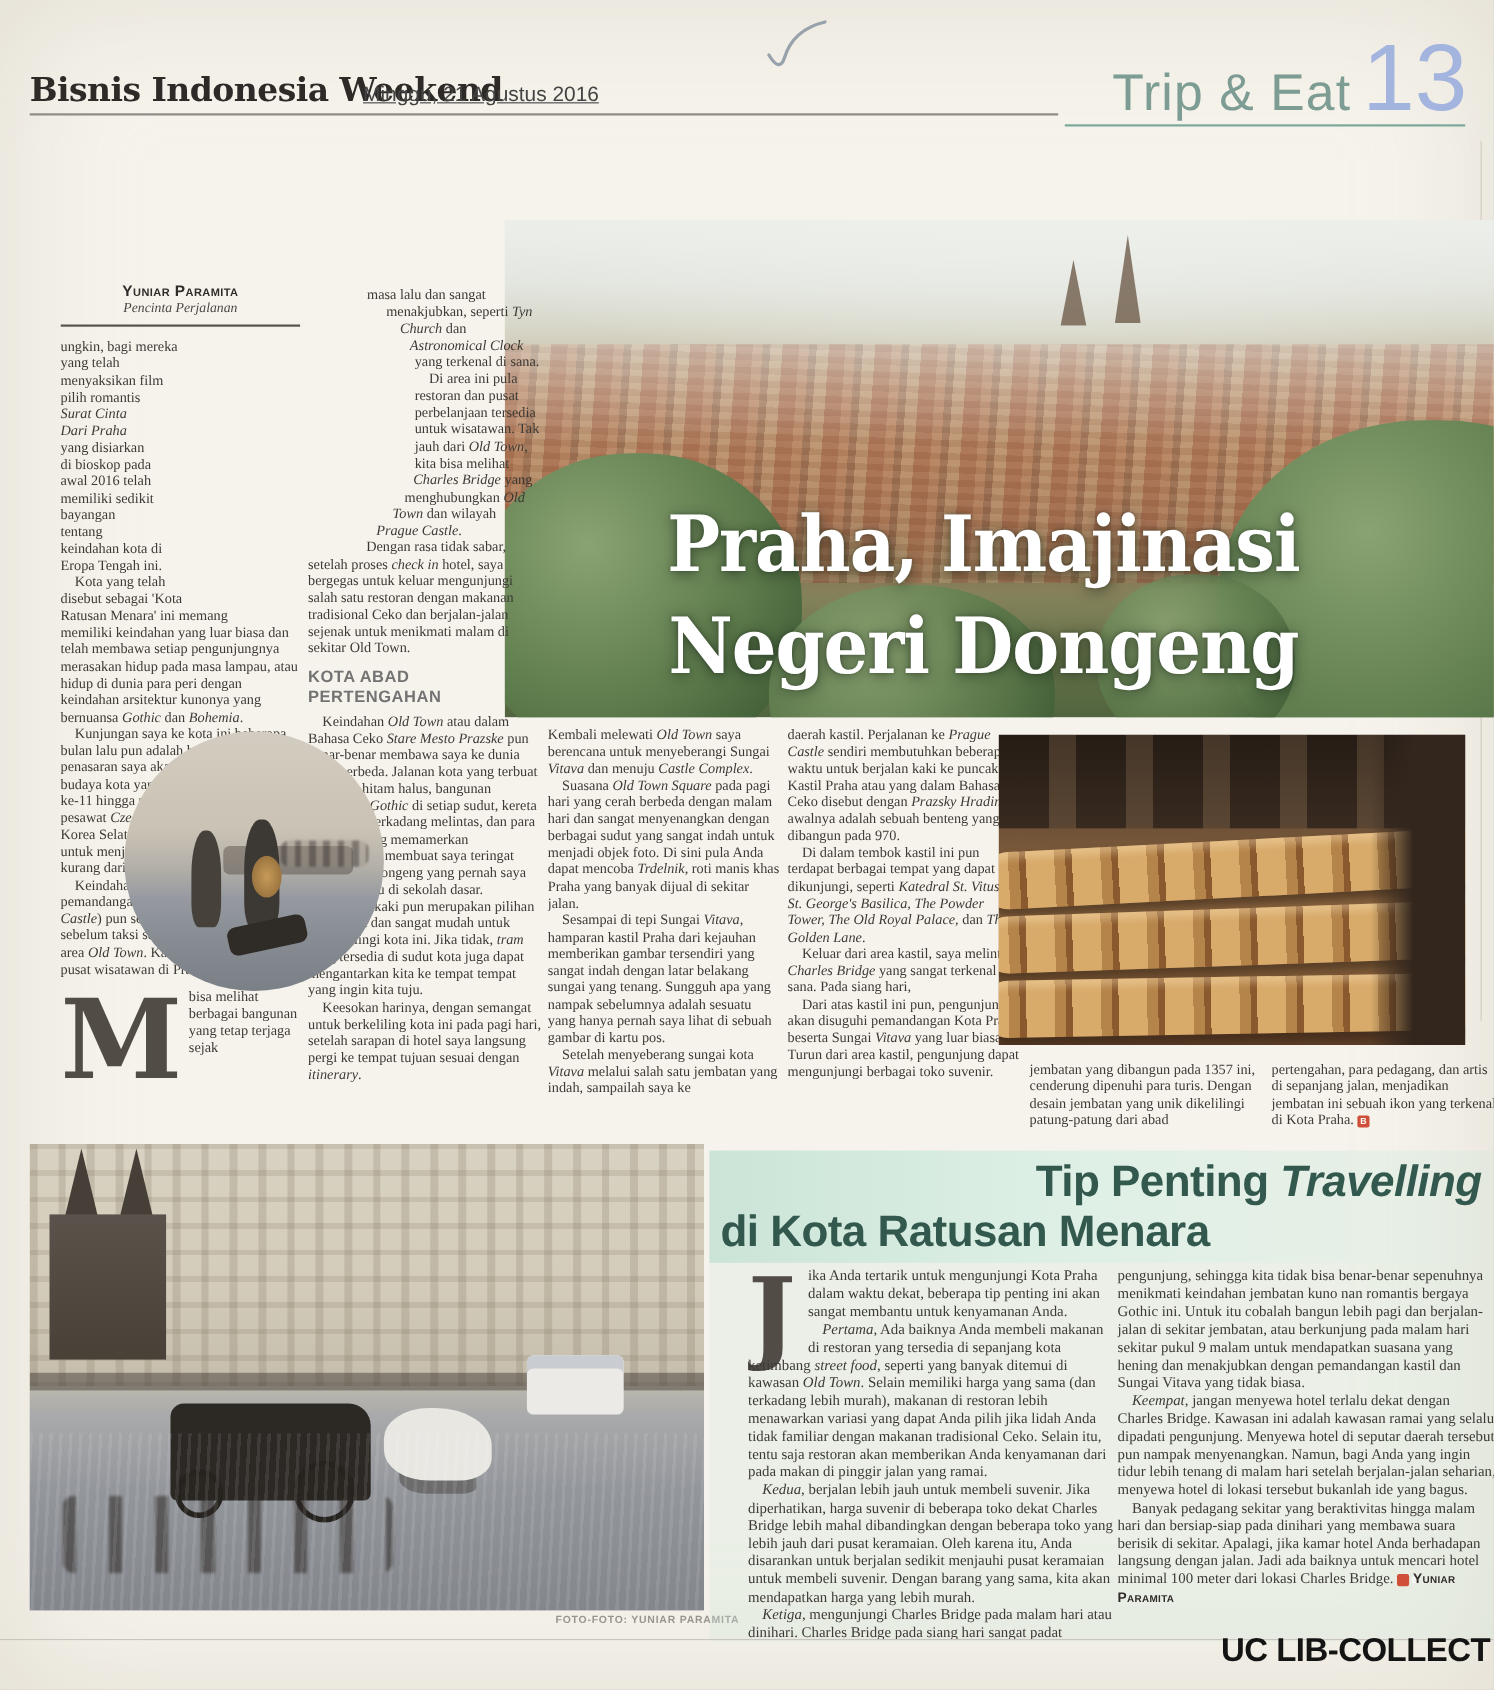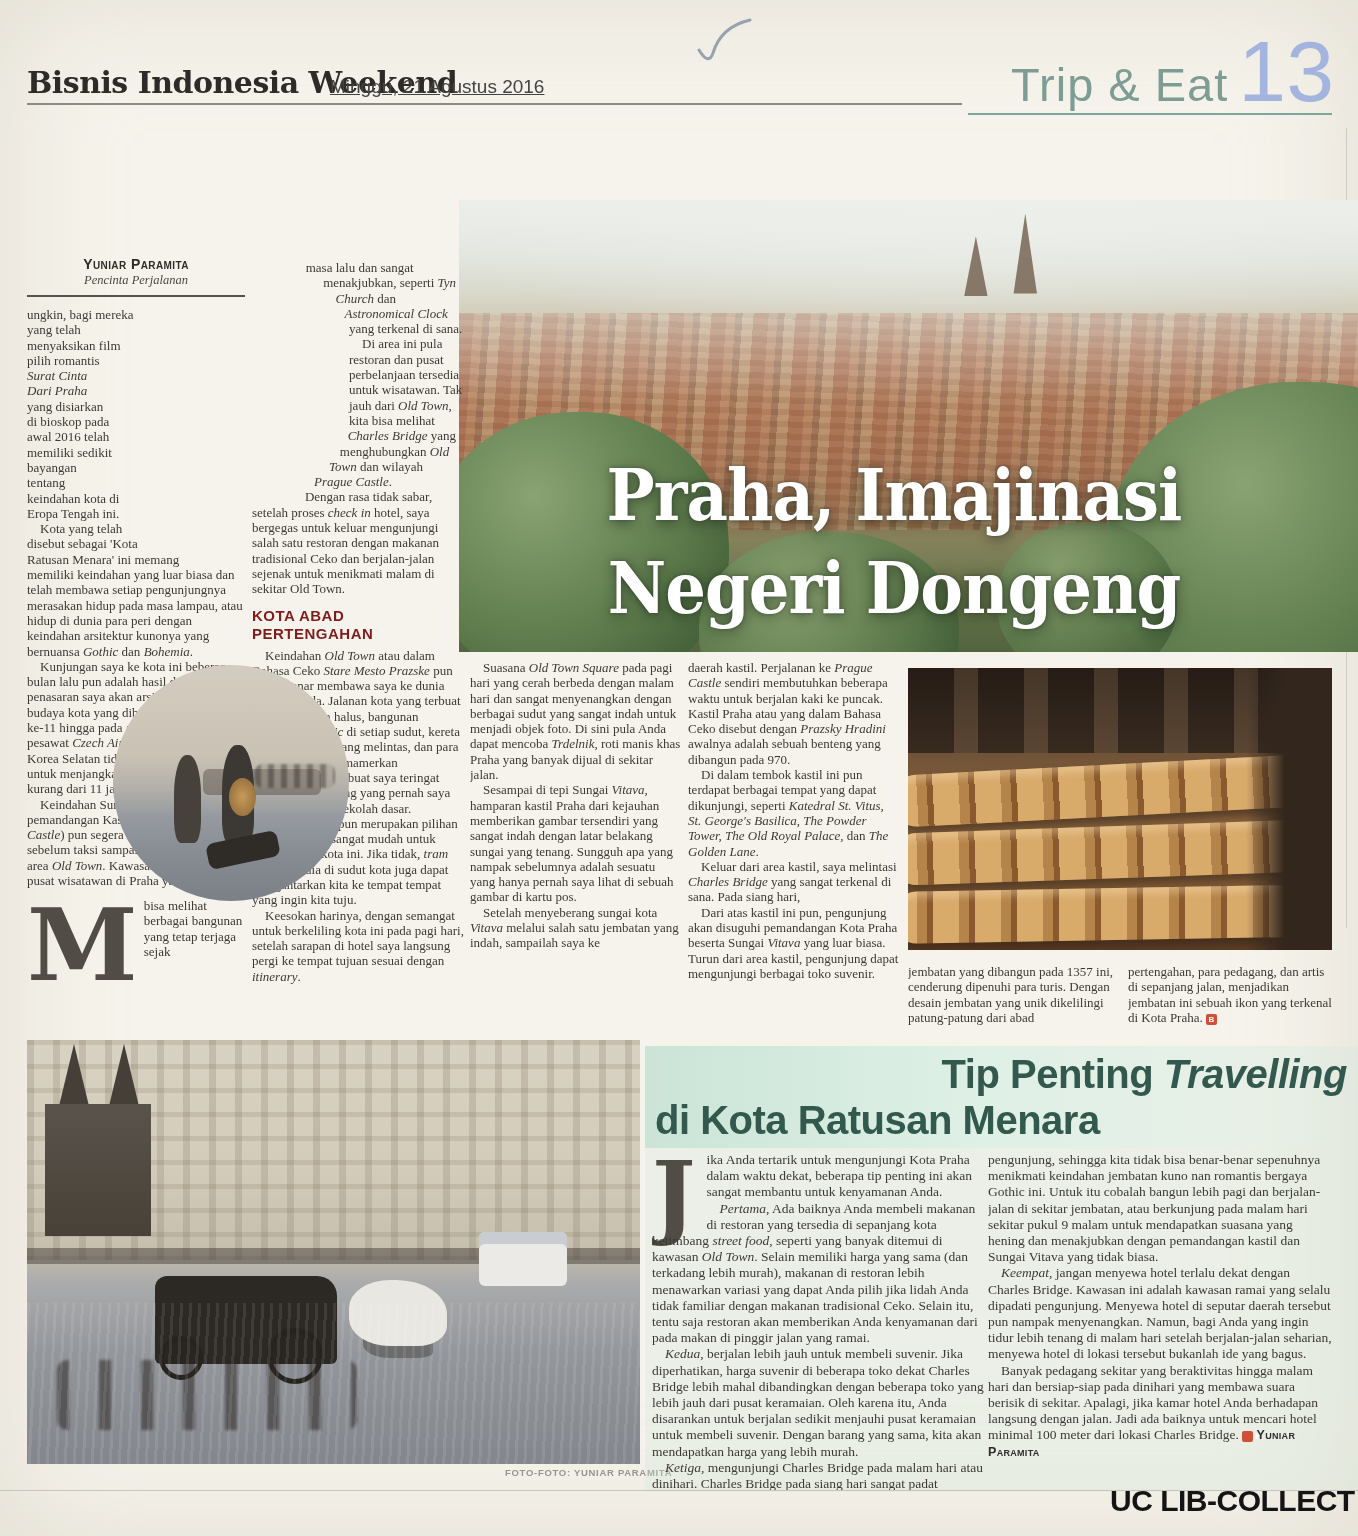--- a/index.html
+++ b/index.html
@@ -10,30 +10,30 @@
   .masthead{position:absolute;left:27px;top:66px;font:700 30px/34px "DejaVu Serif",serif;color:#2d2a27;letter-spacing:-.5px;}
   .dateline{position:absolute;left:330px;top:76px;font:400 19px/22px "Liberation Sans",sans-serif;color:#444;text-decoration:underline;}
   .rule-left{position:absolute;left:27px;top:103px;width:935px;height:2px;background:#8d8b85;}
   .section-head{position:absolute;right:24px;top:28px;display:flex;align-items:baseline;}
   .section-name{font:400 47px/52px "Liberation Sans",sans-serif;color:#7d9c93;letter-spacing:1px;}
   .page-num{font:400 86px/86px "Liberation Sans",sans-serif;color:#a3b4de;margin-left:10px;}
   .rule-teal{position:absolute;left:968px;top:113px;width:364px;height:2px;background:#7aa99b;}
   .rule-right-v{position:absolute;left:1346px;top:128px;width:1px;height:800px;background:#cfcabe;}
   .doodle{position:absolute;left:693px;top:14px;}
   
-  .col{position:absolute;font:400 13px/15.3px "Liberation Serif",serif;color:#3d3a35;overflow:hidden;}
+  .col{position:absolute;font:400 13px/15.3px "Liberation Serif",serif;color:#3d3a35;overflow:hidden;margin-left:28px;}
   .col p{margin:0;}
   .col p.ind{text-indent:13px;}
   em{font-style:italic;}
   .byline-name{font:700 14px/17px "Liberation Sans",sans-serif;font-variant:small-caps;letter-spacing:.4px;color:#2f2c29;text-align:center;}
   .byline-role{font:italic 400 12.5px/15px "Liberation Serif",serif;color:#4a4742;text-align:center;}
   .byline-rule{height:2px;background:#56534d;margin:7px 0 10px;}
   .dropcap-m{float:left;font:700 100px/0.8 "DejaVu Serif",serif;color:#514c45;margin:7px 6px 0 0;}
   .dropcap-j{float:left;font:700 92px/0.74 "DejaVu Serif",serif;color:#514c45;margin:9px 11px 0 0;}
-  .subhead{font:700 15px/18px "Liberation Sans",sans-serif;color:#7f1d1d;letter-spacing:.5px;margin:10px 0 5px;}
+  .subhead{font:700 15px/18px "Liberation Sans",sans-serif;color:#737373;letter-spacing:.5px;margin:10px 0 5px;}
   .spacer-c1{float:right;width:132px;height:238px;margin-top:353px;shape-outside:circle(122px at 118px 118px);shape-margin:5px;}
   .spacer-c2{float:left;width:97px;height:238px;margin-top:405px;shape-outside:circle(122px at -21px 118px);shape-margin:5px;}
   .endmark{display:inline-block;width:11px;height:11px;background:#cf4f38;border-radius:2px;color:#fff;
            font:700 8px/11px "Liberation Sans",sans-serif;text-align:center;vertical-align:baseline;}
   .signoff{font:700 12.5px/15px "Liberation Sans",sans-serif;font-variant:small-caps;letter-spacing:.3px;color:#2f2c29;}
   
   .photo-main{position:absolute;left:459px;top:200px;width:988px;height:452px;overflow:hidden;
     background:
       radial-gradient(130% 90% at 50% -10%, rgba(238,241,236,.95) 0%, rgba(238,241,236,0) 48%),
       linear-gradient(180deg,#dfe3dc 0%,#d3d8cd 12%,#c6c3ad 22%,#bfa183 34%,#b08a65 48%,#a07c5a 62%,#83815a 76%,#647349 88%,#52643f 100%);}
@@ -165,20 +165,21 @@
   <div class="circle-photo">
     <div class="cp-arch"></div>
     <div class="cp-crowd"></div>
     <div class="cp-fig2"></div>
     <div class="cp-fig1"></div>
     <div class="cp-guitar"></div>
     <div class="cp-case"></div>
   </div>
 
   <div class="col" style="left:470px;top:660px;width:212px;height:386px;">
+    <p><span><span>Kembali melewati </span><em>Old Town</em><span> saya berencana untuk menyeberangi Sungai </span><em>Vitava</em><span> dan menuju </span><em>Castle Complex</em><span>.</span></span></p>
     <p class="ind"><span><span>Suasana </span><em>Old Town Square</em><span> pada pagi hari yang cerah berbeda dengan malam hari dan sangat menyenangkan dengan berbagai sudut yang sangat indah untuk menjadi objek foto. Di sini pula Anda dapat mencoba </span><em>Trdelnik</em><span>, roti manis khas Praha yang banyak dijual di sekitar jalan.</span></span></p>
     <p class="ind"><span><span>Sesampai di tepi Sungai </span><em>Vitava</em><span>, hamparan kastil Praha dari kejauhan memberikan gambar tersendiri yang sangat indah dengan latar belakang sungai yang tenang. Sungguh apa yang nampak sebelumnya adalah sesuatu yang hanya pernah saya lihat di sebuah gambar di kartu pos.</span></span></p>
     <p class="ind"><span><span>Setelah menyeberang sungai kota </span><em>Vitava</em><span> melalui salah satu jembatan yang indah, sampailah saya ke</span></span></p>
   </div>
 
   <div class="col" style="left:688px;top:660px;width:212px;height:386px;">
     <p><span><span>daerah kastil. Perjalanan ke </span><em>Prague Castle</em><span> sendiri membutuhkan beberapa waktu untuk berjalan kaki ke puncak. Kastil Praha atau yang dalam Bahasa Ceko disebut dengan </span><em>Prazsky Hradini</em><span> awalnya adalah sebuah benteng yang dibangun pada 970.</span></span></p>
     <p class="ind"><span><span>Di dalam tembok kastil ini pun terdapat berbagai tempat yang dapat dikunjungi, seperti </span><em>Katedral St. Vitus, St. George's Basilica, The Powder Tower, The Old Royal Palace,</em><span> dan </span><em>The Golden Lane</em><span>.</span></span></p>
     <p class="ind"><span><span>Keluar dari area kastil, saya melintasi </span><em>Charles Bridge</em><span> yang sangat terkenal di sana. Pada siang hari,</span></span></p>
     <p class="ind"><span><span>Dari atas kastil ini pun, pengunjung akan disuguhi pemandangan Kota Praha beserta Sungai </span><em>Vitava</em><span> yang luar biasa. Turun dari area kastil, pengunjung dapat mengunjungi berbagai toko suvenir.</span></span></p>

